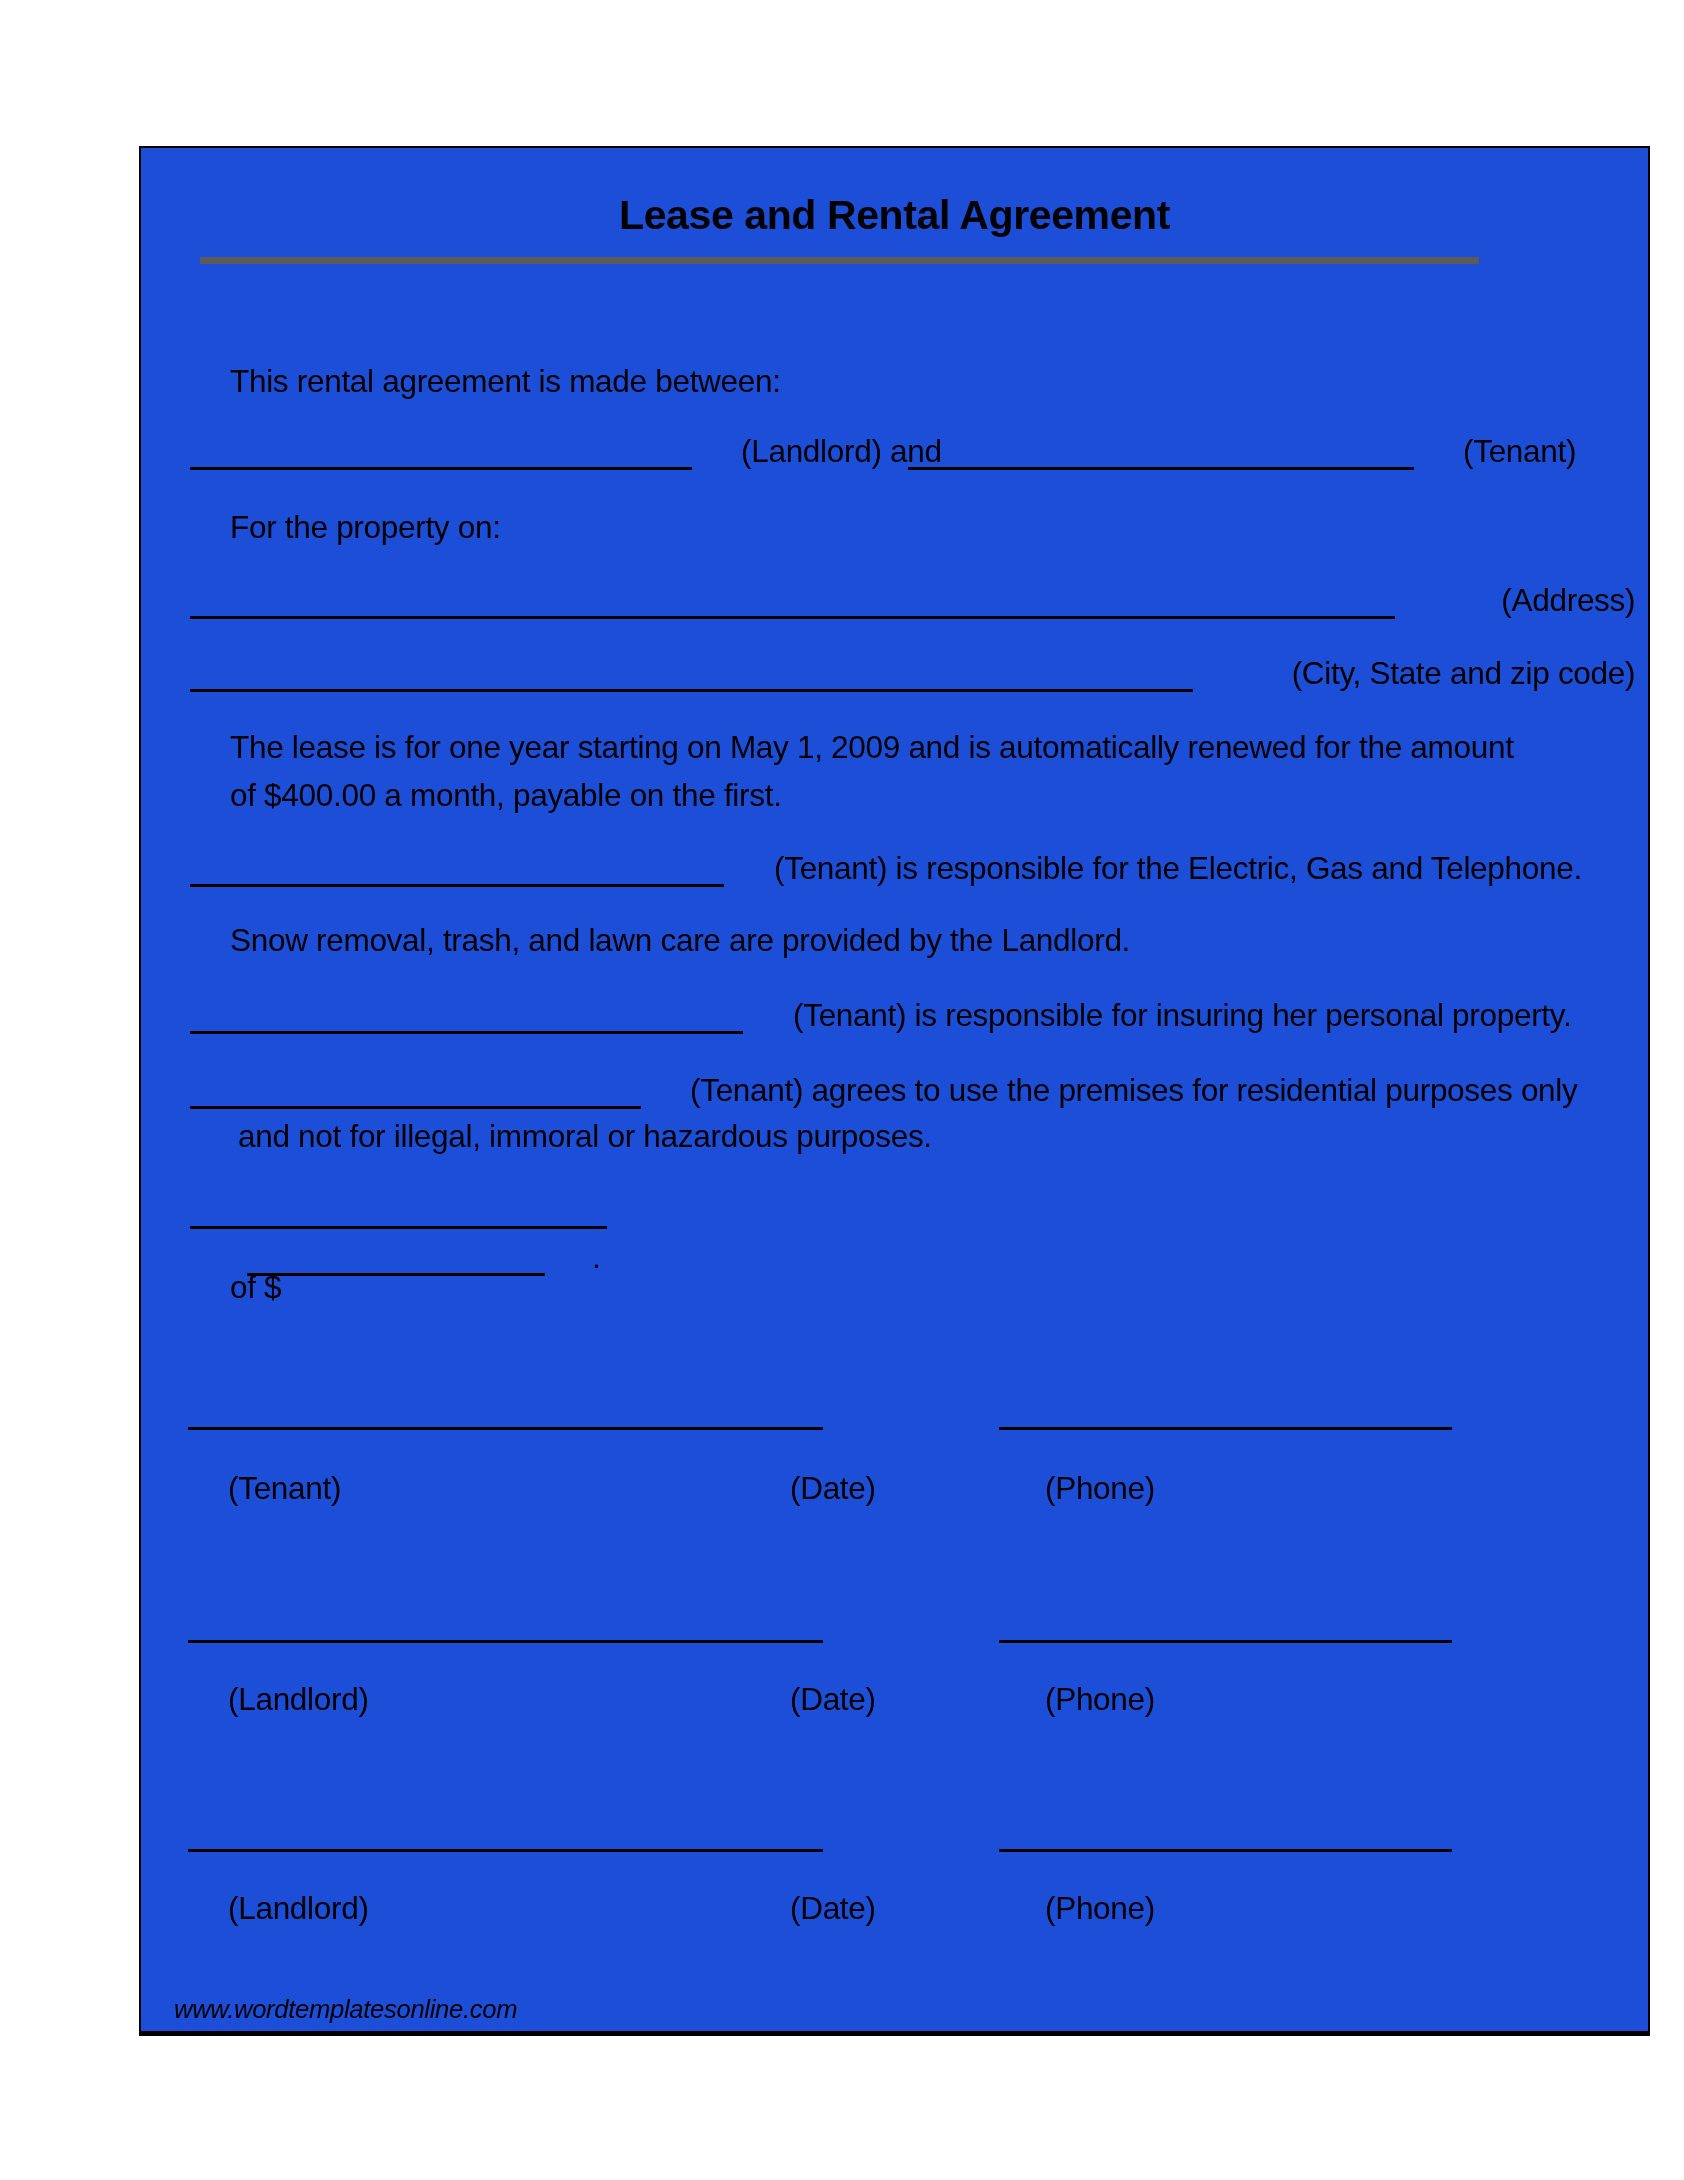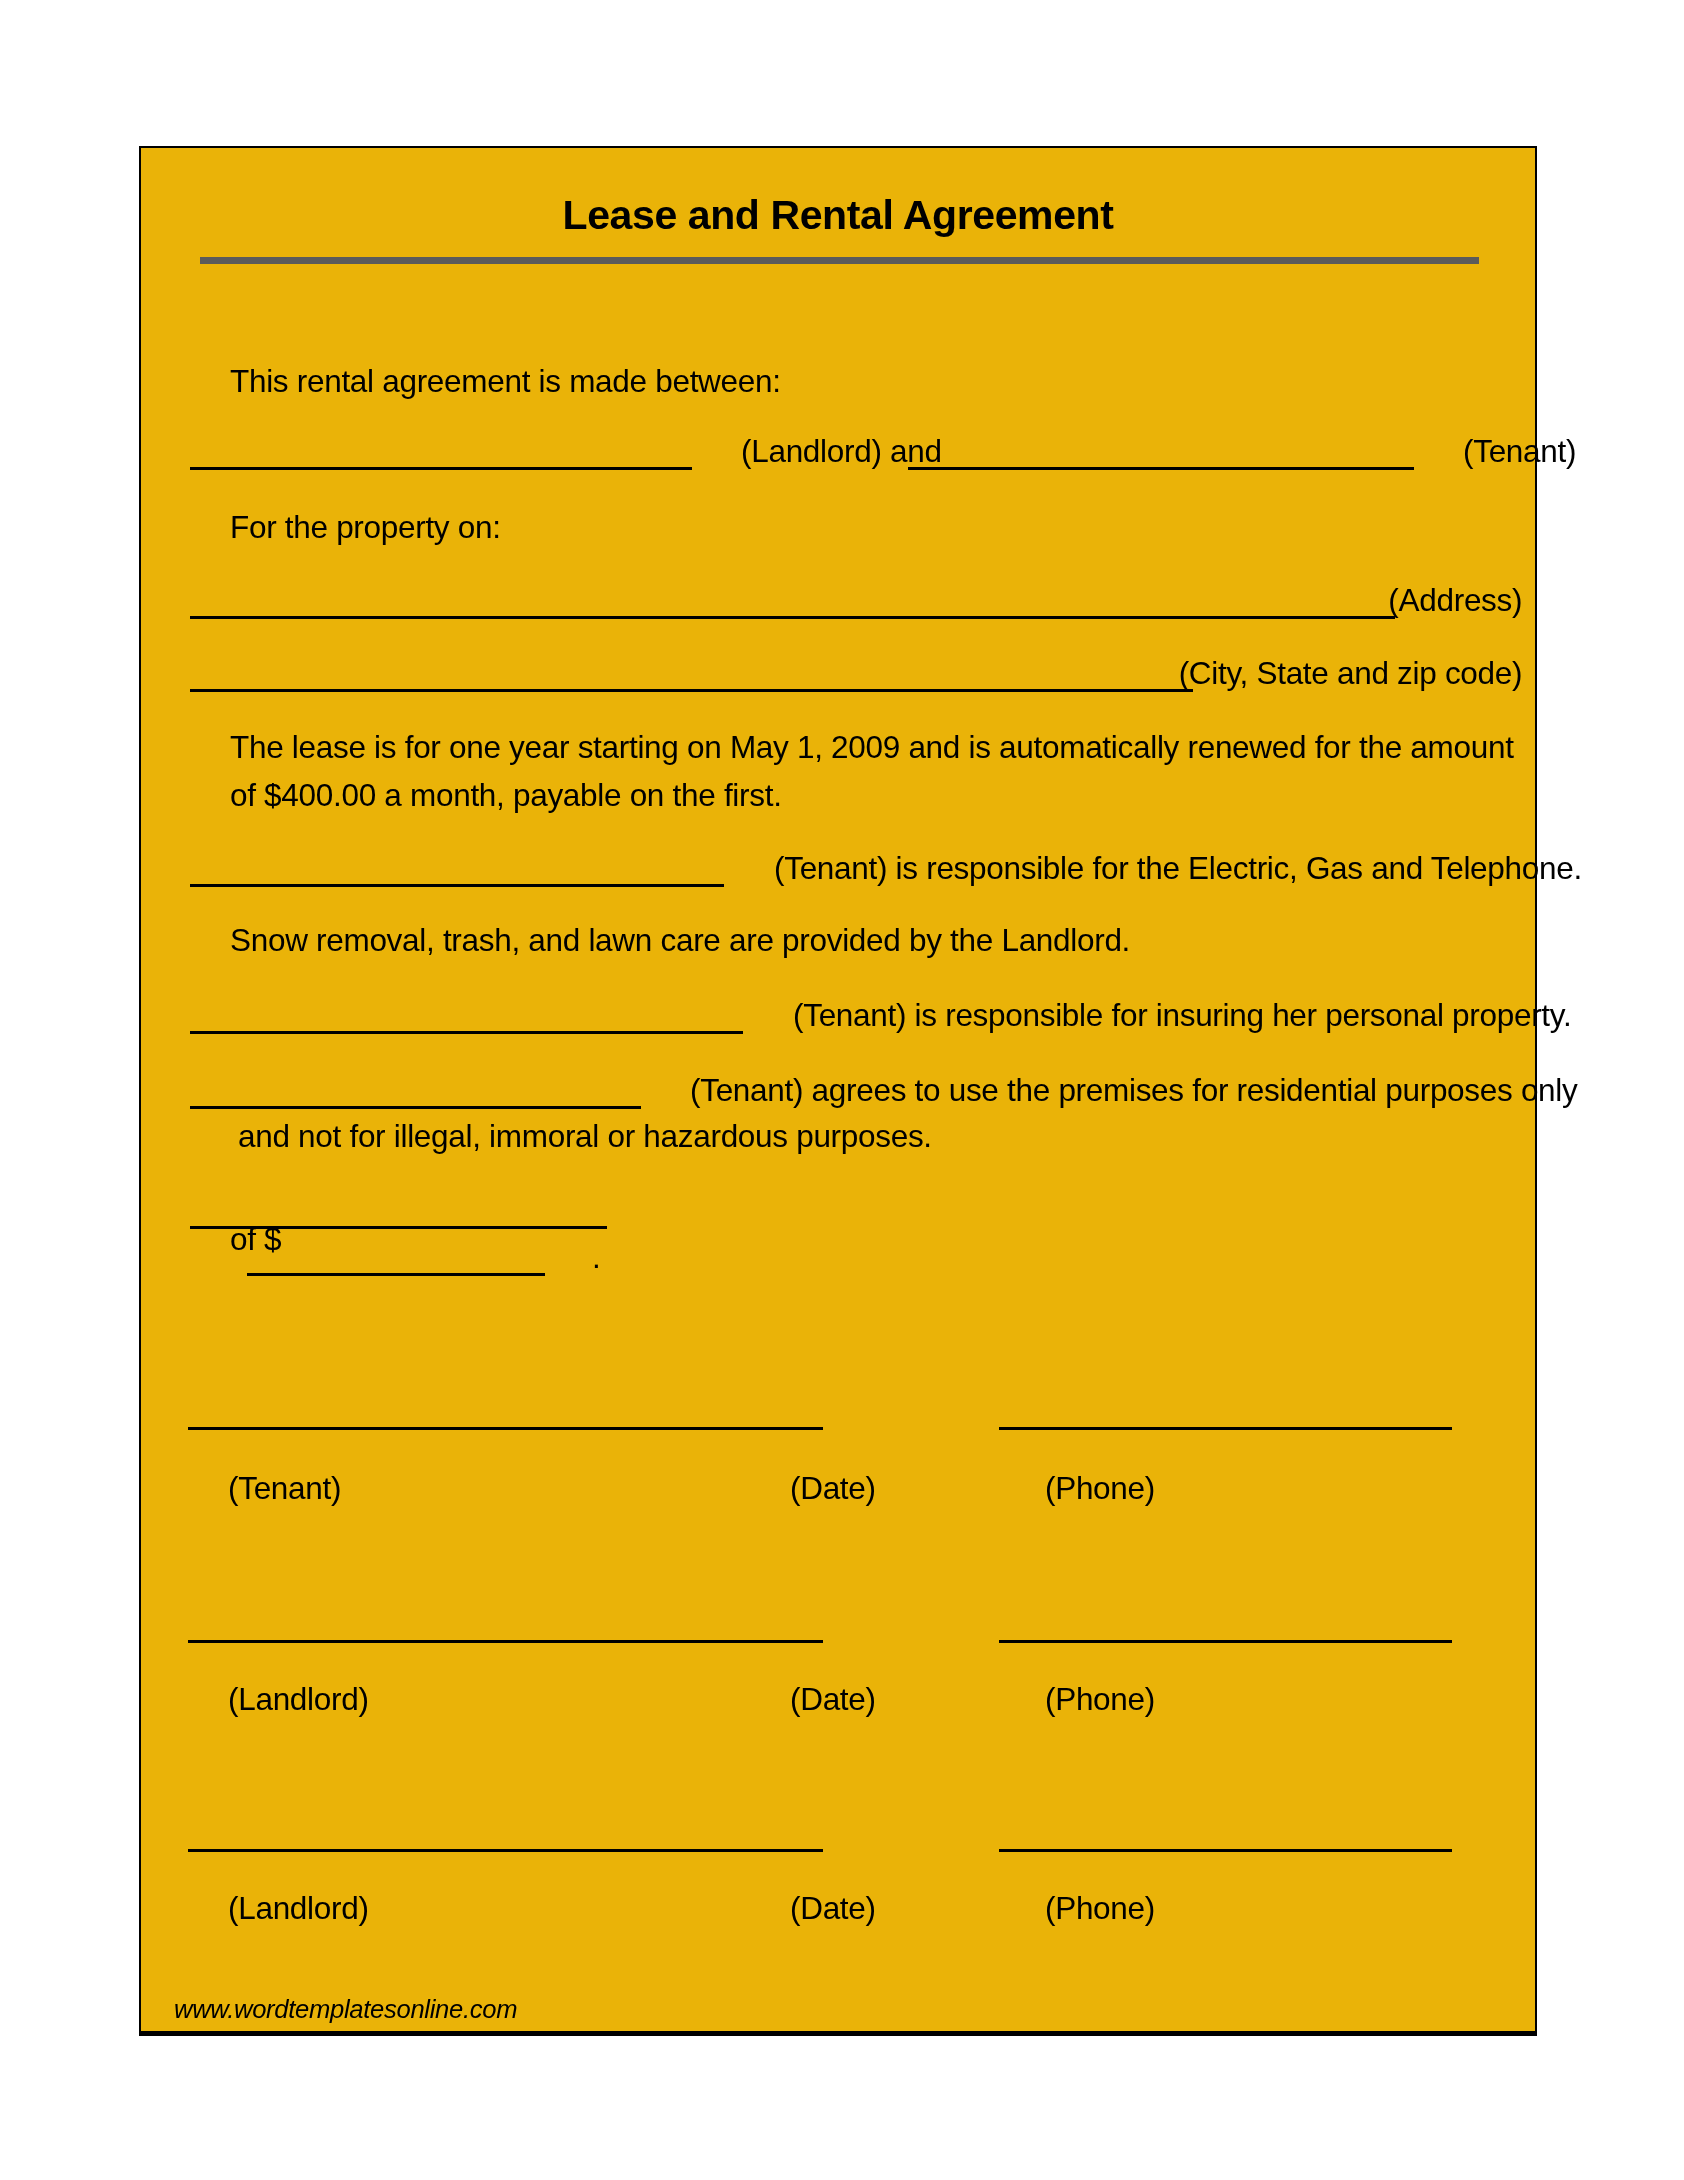--- a/index.html
+++ b/index.html
@@ -9,23 +9,23 @@
     width: 1685px;
     height: 2181px;
     position: relative;
     font-family: "Liberation Sans", sans-serif;
     color: #000;
   }
   .page {
     position: absolute;
     left: 139px;
     top: 146px;
-    width: 1398px;
+    width: 1511px;
     height: 1890px;
-    background: #eab308;
+    background: #1d4ed8;
     border: 2.6px solid #000;
     border-bottom-width: 5.1px;
     box-sizing: border-box;
   }
   .abs { position: absolute; }
   .t {
     font-size: 31.5px;
     line-height: 37px;
     letter-spacing: -0.3px;
     white-space: nowrap;
@@ -93,21 +93,21 @@
   <div class="abs t" style="left:49px; top:774px;">Snow removal, trash, and lawn care are provided by the Landlord.</div>
 
   <div class="abs bline" style="left:49px; top:883px; width:553px;"></div>
   <div class="abs t" style="left:612px; top:849px;">(Tenant) is responsible for insuring her personal property.</div>
 
   <div class="abs bline" style="left:49px; top:958px; width:451px;"></div>
   <div class="abs t" style="left:509px; top:924px;">(Tenant) agrees to use the premises for residential purposes only</div>
   <div class="abs t" style="left:57px; top:970px;">and not for illegal, immoral or hazardous purposes.</div>
 
   <div class="abs bline" style="left:49px; top:1078px; width:417px;"></div>
-  <div class="abs t" style="left:49px; top:1073px;">of $</div>
+  <div class="abs t" style="left:49px; top:1121px;">of $</div>
   <div class="abs bline" style="left:106px; top:1125px; width:298px;"></div>
   <div class="abs t" style="left:411px; top:1091px;">.</div>
 
   <div class="abs bline" style="left:47px; top:1279px; width:635px;"></div>
   <div class="abs bline" style="left:858px; top:1279px; width:453px;"></div>
   <div class="abs t" style="left:47px; top:1322px;">(Tenant)</div>
   <div class="abs t" style="left:609px; top:1322px;">(Date)</div>
   <div class="abs t" style="left:864px; top:1322px;">(Phone)</div>
 
   <div class="abs bline" style="left:47px; top:1492px; width:635px;"></div>

